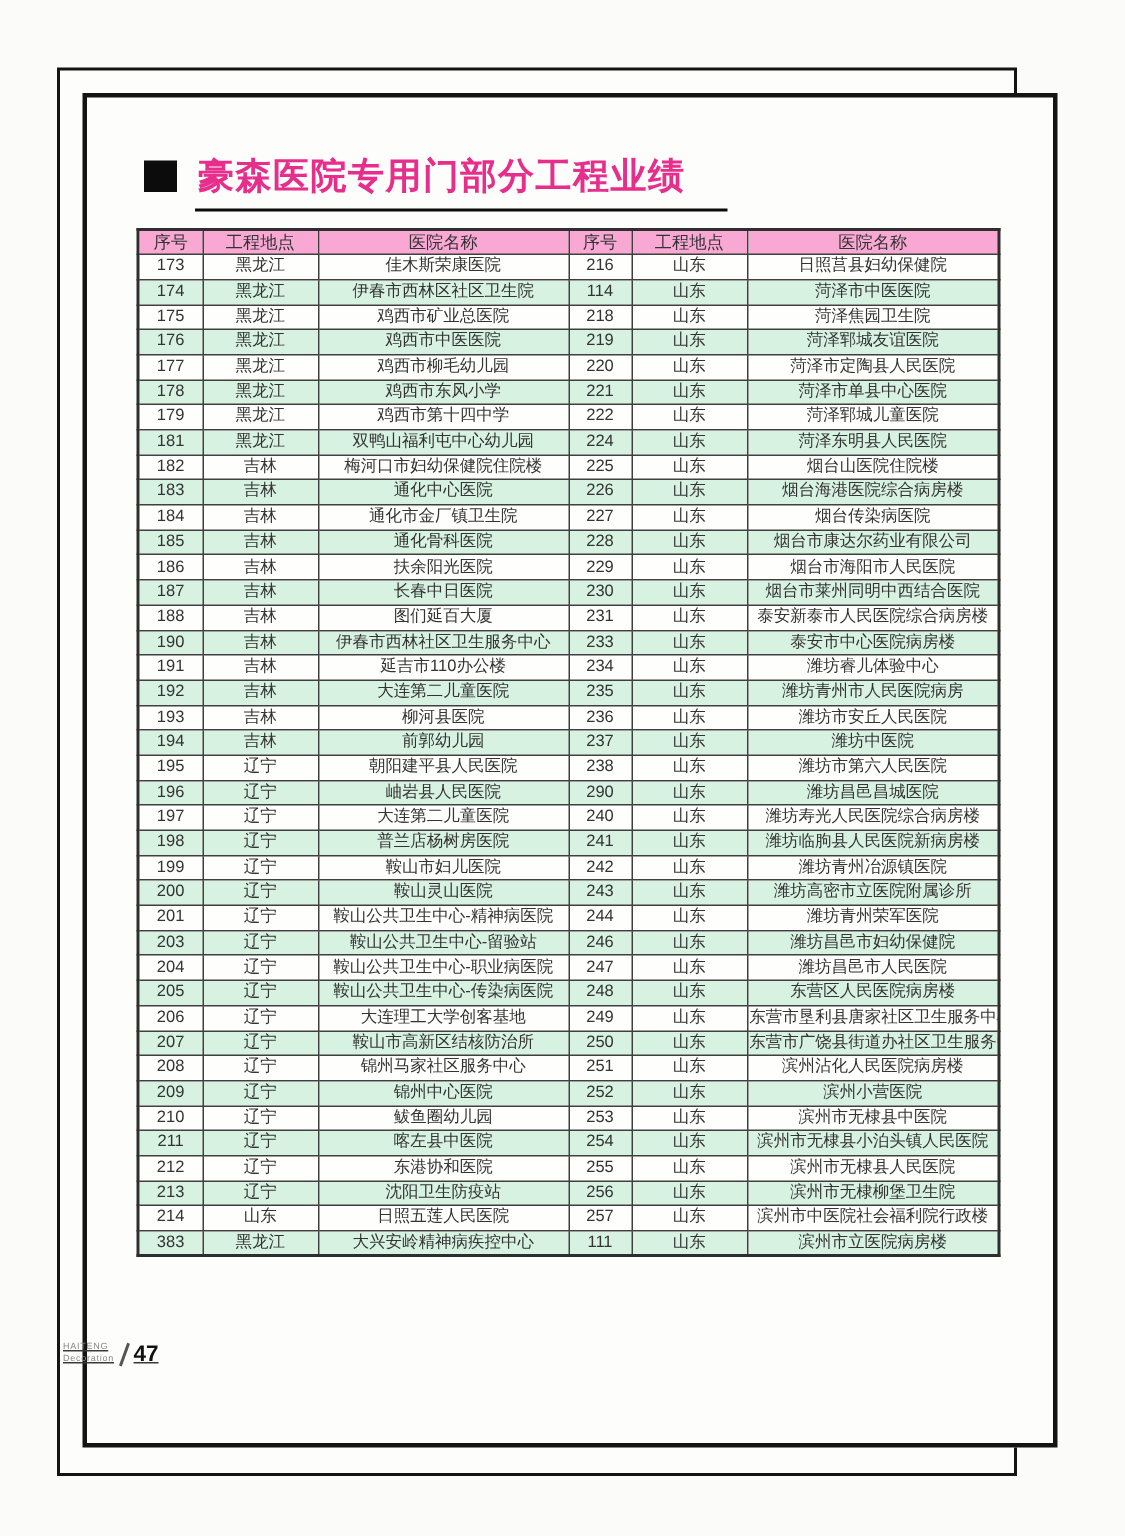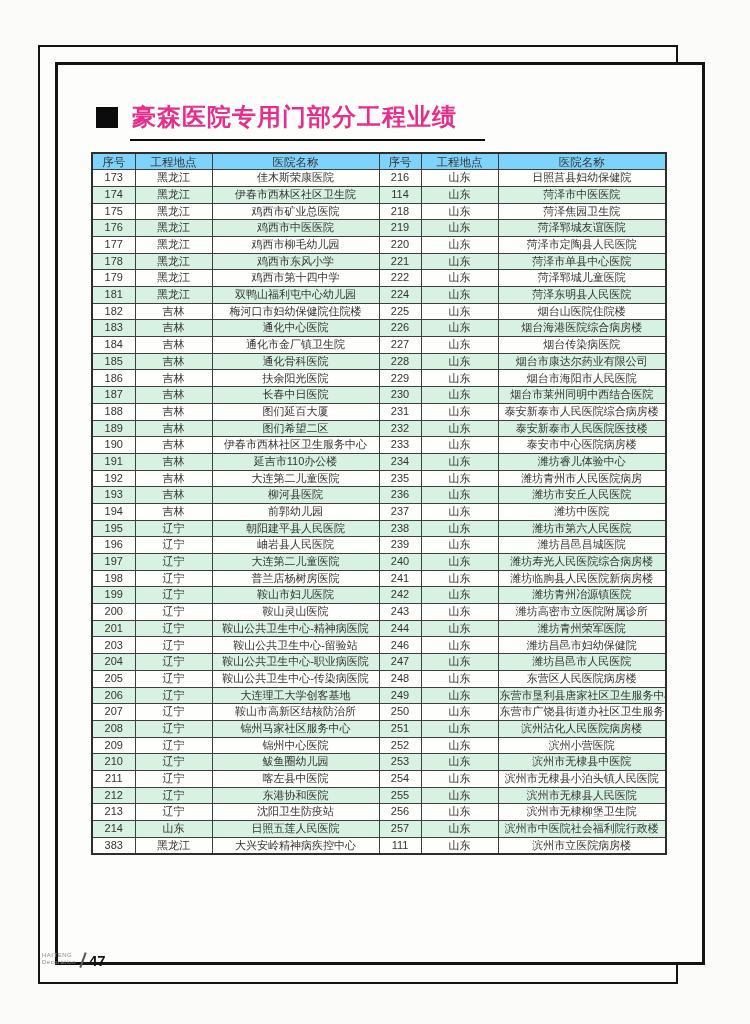--- a/index.html
+++ b/index.html
@@ -59,29 +59,30 @@
     height: 16.7px;
     line-height: 1.05;
     text-align: center;
     vertical-align: middle;
     padding: 0 1px;
     overflow: hidden;
     white-space: nowrap;
     font-weight: normal;
     color: #333333;
   }
-  table.perf thead th { background: #7dd3fc; font-size: 11.5px; font-family: Liberation Serif, serif; }
+  table.perf thead th { background: #f9a8d4; font-size: 11.5px; font-family: Liberation Serif, serif; }
   table.perf tbody tr:nth-child(even) td { background: #d8f2e2; }
   table.perf tbody tr:nth-child(odd) td { background: #fefefc; }
   table.perf { border: 2px solid #2e2e2e; }
 
   .footer {
-    position: absolute; left: 42px; top: 952px;
-    display: flex; align-items: flex-start;
+    position: absolute; left: 42px; top: 894px;
+    display: flex; align-items: center;
     z-index: 5;
+    text-decoration: underline;
   }
   .brand {
     font-size: 6px; color: #8a8a8a; line-height: 1.2;
     margin-right: 2px; letter-spacing: 0.5px;
   }
   .slash {
     width: 10px; height: 16px; position: relative; margin-right: 1px;
   }
   .slash::after {
     content: ""; position: absolute; left: 4px; top: 0;
@@ -241,28 +242,20 @@
             </tr>
             <tr>
               <td>188</td>
               <td>吉林</td>
               <td>图们延百大厦</td>
               <td>231</td>
               <td>山东</td>
               <td>泰安新泰市人民医院综合病房楼</td>
             </tr>
             <tr>
-              <td>189</td>
-              <td>吉林</td>
-              <td>图们希望二区</td>
-              <td>232</td>
-              <td>山东</td>
-              <td>泰安新泰市人民医院医技楼</td>
-            </tr>
-            <tr>
               <td>190</td>
               <td>吉林</td>
               <td>伊春市西林社区卫生服务中心</td>
               <td>233</td>
               <td>山东</td>
               <td>泰安市中心医院病房楼</td>
             </tr>
             <tr>
               <td>191</td>
               <td>吉林</td>
@@ -300,21 +293,21 @@
               <td>辽宁</td>
               <td>朝阳建平县人民医院</td>
               <td>238</td>
               <td>山东</td>
               <td>潍坊市第六人民医院</td>
             </tr>
             <tr>
               <td>196</td>
               <td>辽宁</td>
               <td>岫岩县人民医院</td>
-              <td>239</td>
+              <td>290</td>
               <td>山东</td>
               <td>潍坊昌邑昌城医院</td>
             </tr>
             <tr>
               <td>197</td>
               <td>辽宁</td>
               <td>大连第二儿童医院</td>
               <td>240</td>
               <td>山东</td>
               <td>潍坊寿光人民医院综合病房楼</td>

